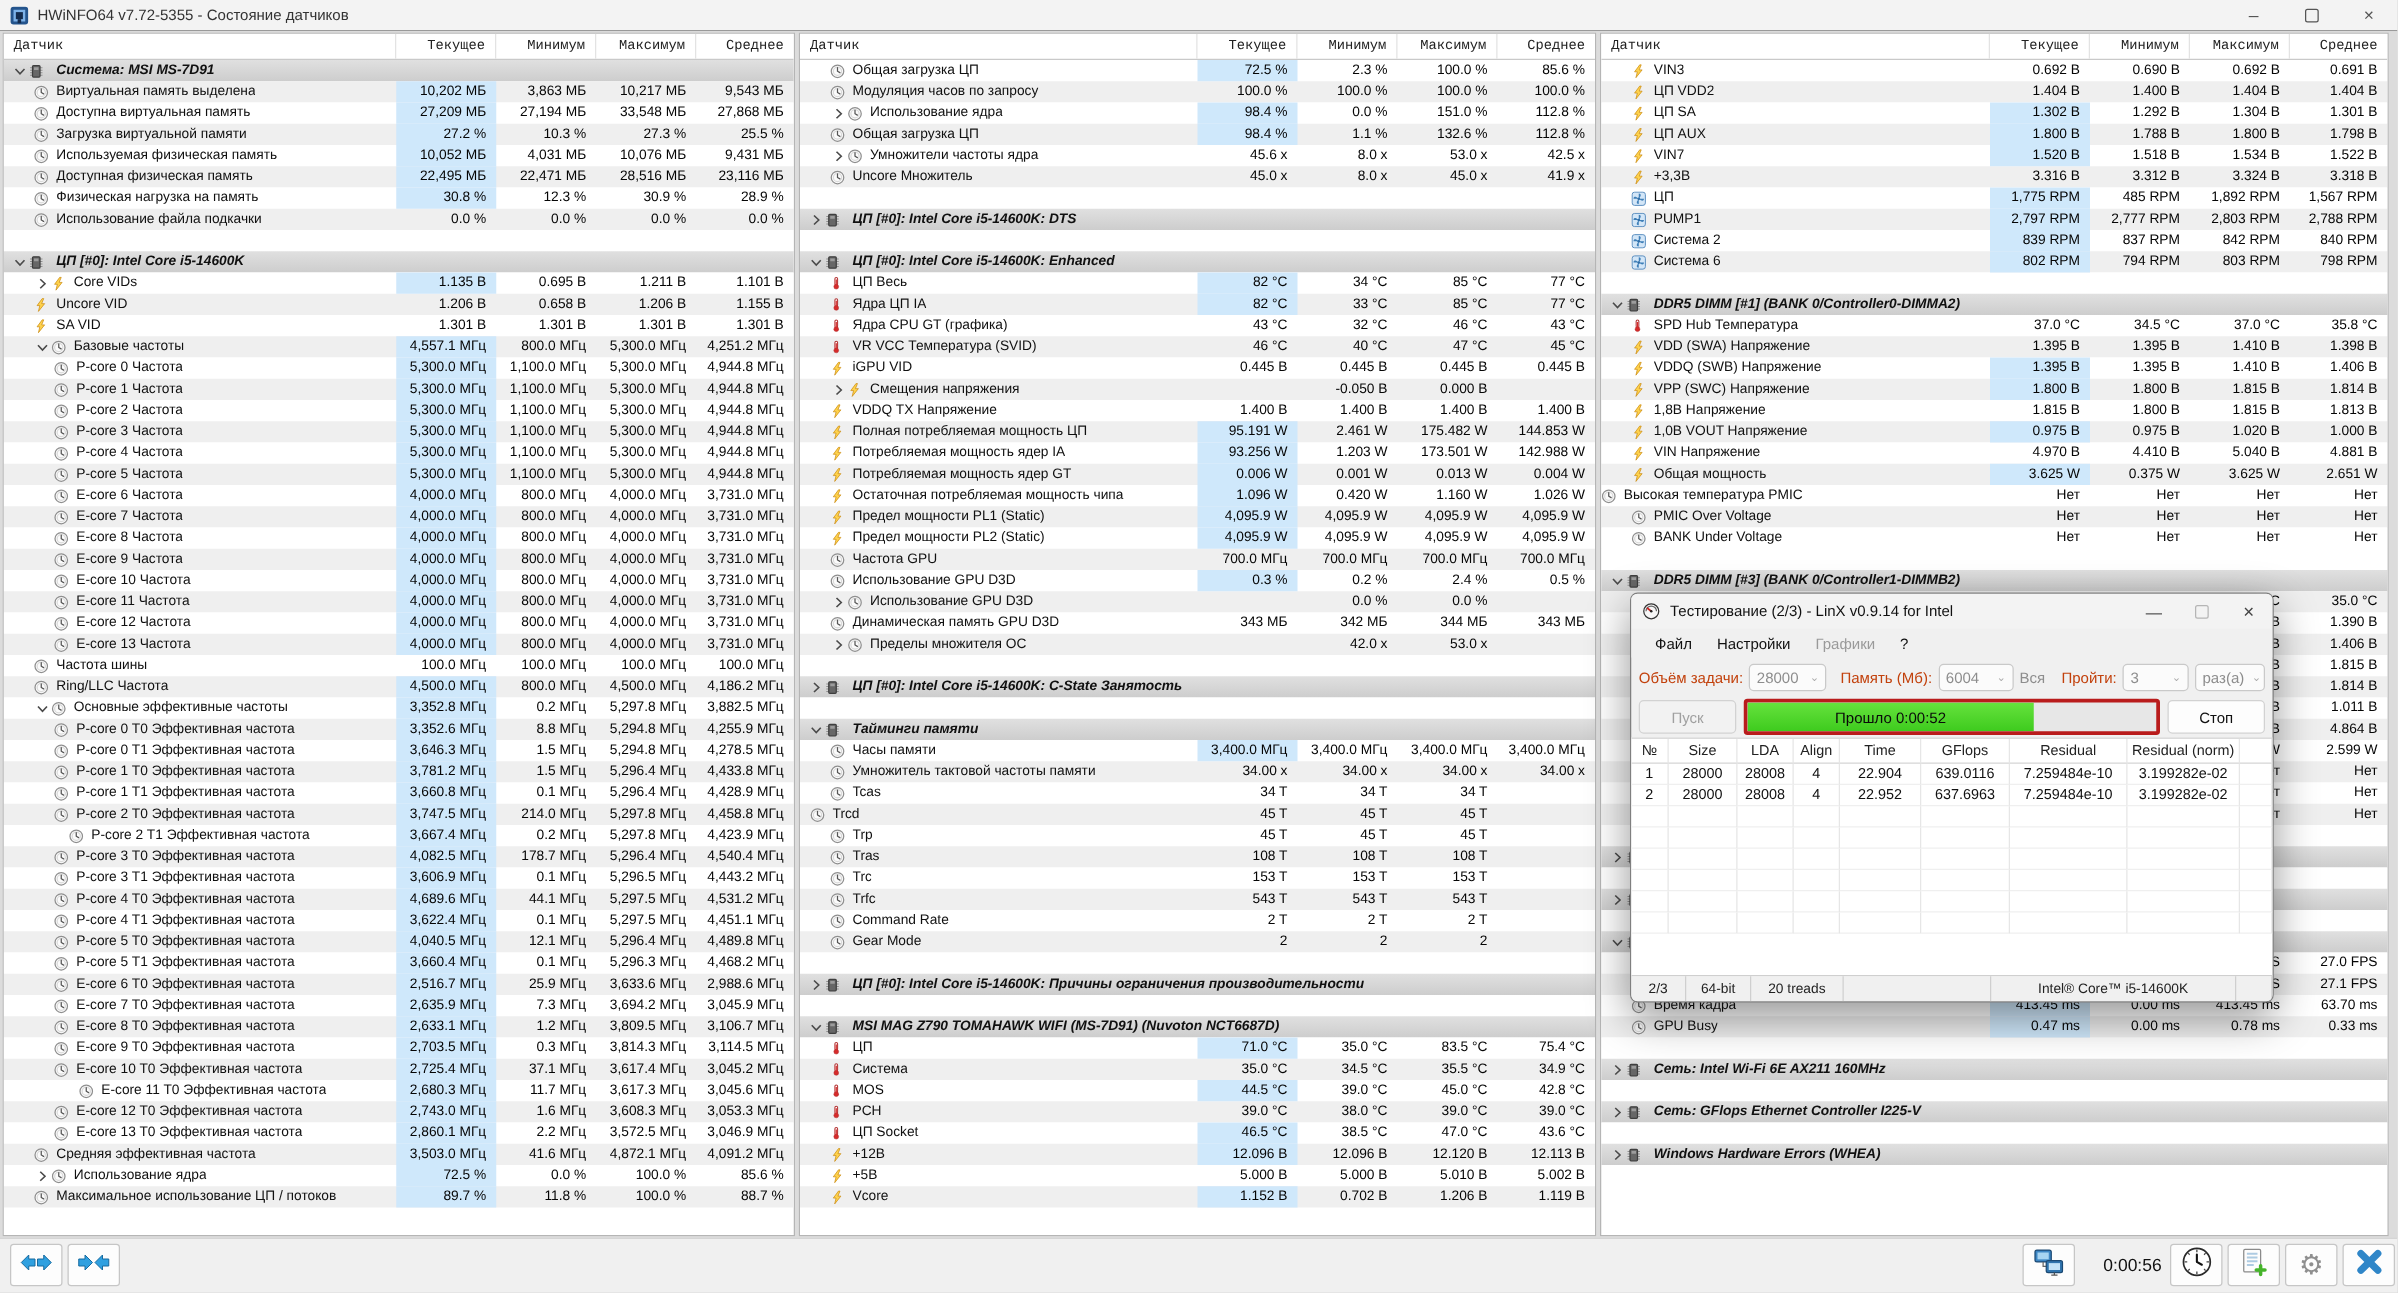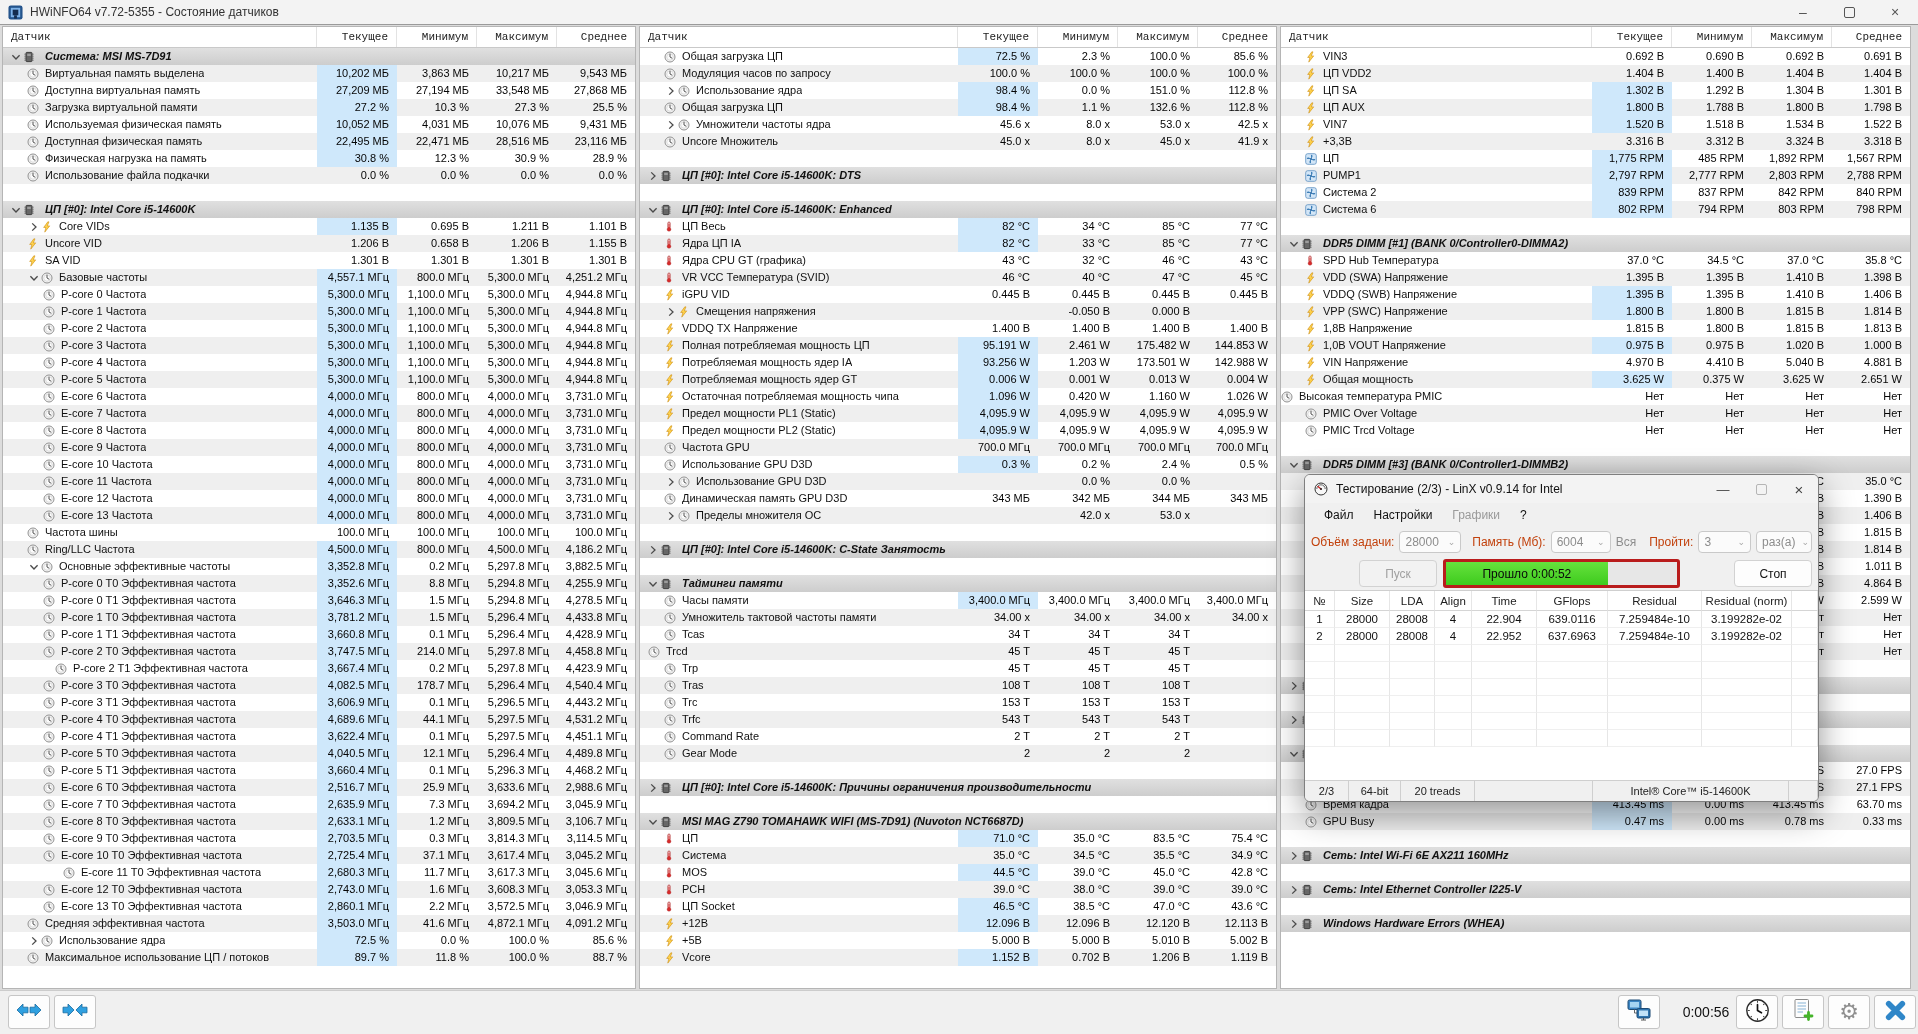--- a/index.html
+++ b/index.html
@@ -54,21 +54,21 @@
   .lrow1{height:31px;display:flex;align-items:center;padding:0 6px;gap:5px;}
   .flabel{color:#c2410c;white-space:nowrap;}
   .flabel.dim{color:#8d8d8d;}
   .combo{display:inline-flex;align-items:center;justify-content:space-between;height:22px;
     border:1px solid #c9c9c9;border-radius:4px;background:#fbfbfb;color:#8d8d8d;
     padding:0 5px;box-sizing:border-box;white-space:nowrap;}
   .combo .cv{margin-right:6px;}
   .combo .ca{color:#a8a8a8;font-size:9px;}
   .lrow2{height:33px;display:flex;align-items:center;padding:0 6px;gap:6px;}
   .lbtn{height:25px;border:1px solid #d2d2d2;border-radius:4px;background:#fdfdfd;color:#111;
-    display:flex;align-items:center;justify-content:center;width:76px;flex:none;margin-left:48px;}
+    display:flex;align-items:center;justify-content:center;width:76px;flex:none;}
   .lbtn.dis{color:#a0a0a0;background:#f2f2f2;}
   .prog{flex:1;height:23px;border:3px solid #b91c1c;border-radius:3px;background:#e7e7e7;
     position:relative;overflow:hidden;}
   .prog .fill{position:absolute;left:0;top:0;bottom:0;width:70%;
     background:linear-gradient(#66e23d,#3ecb1e);}
   .prog .ptxt{position:absolute;left:0;right:30%;top:0;bottom:0;display:flex;align-items:center;
     justify-content:center;color:#0a0a0a;font-size:12px;}
   .ltable{flex:1;background:#fff;border-top:1px solid #cfcfcf;border-bottom:1px solid #cfcfcf;
     overflow:hidden;font-size:11.5px;}
   .trow{display:grid;grid-template-columns:30px 55px 45px 37px 65px 71px 94px 90px 1fr;height:17px;line-height:17px;}
@@ -2101,21 +2101,21 @@
         </div>
         <div class="srow">
           <div class="lbl" style="padding-left:24px">
             <span class="ric">
               <svg viewBox="0 0 12 12" width="12" height="12">
                 <circle cx="6" cy="6" r="5" fill="#fbfbfb" stroke="#8f8f8f"></circle>
                 <circle cx="6" cy="6" r="3.3" fill="none" stroke="#dadada"></circle>
                 <path d="M6 3.1V6l1.9 1.1" stroke="#555" fill="none" stroke-linecap="round"></path>
               </svg>
             </span>
-            <span class="rlbl">PMIC Trcd Voltage</span>
+            <span class="rlbl">BANK Under Voltage</span>
           </div>
           <div class="val">Нет</div>
           <div class="val">Нет</div>
           <div class="val">Нет</div>
           <div class="val">Нет</div>
         </div>
         <div class="srow gap"></div>
         <div class="srow sec">
           <div class="lbl">
             <span class="chev">
@@ -2362,21 +2362,21 @@
                 <path d="M3.2 1.4 7 5 3.2 8.6" fill="none" stroke="#4a4a4a" stroke-width="1.3"></path>
               </svg>
             </span>
             <span class="ric">
               <svg viewBox="0 0 12 12" width="12" height="12">
                 <path d="M1 3.2h2M1 5.2h2M1 7.2h2M1 9.2h2M9 3.2h2M9 5.2h2M9 7.2h2M9 9.2h2" stroke="#909090" stroke-width="0.9"></path>
                 <rect x="3" y="1.4" width="6" height="9.2" rx="0.8" fill="#676767" stroke="#3e3e3e"></rect>
                 <rect x="4.2" y="2.8" width="3.6" height="2.2" fill="#9c9c9c"></rect>
               </svg>
             </span>
-            <span class="sectxt">Сеть: Intel Ethernet Controller I225-V</span>
+            <span class="sectxt">Сеть: GFlops Ethernet Controller I225-V</span>
           </div>
         </div>
         <div class="srow gap"></div>
         <div class="srow sec">
           <div class="lbl">
             <span class="chev">
               <svg viewBox="0 0 10 10" width="10" height="10">
                 <path d="M3.2 1.4 7 5 3.2 8.6" fill="none" stroke="#4a4a4a" stroke-width="1.3"></path>
               </svg>
             </span>

